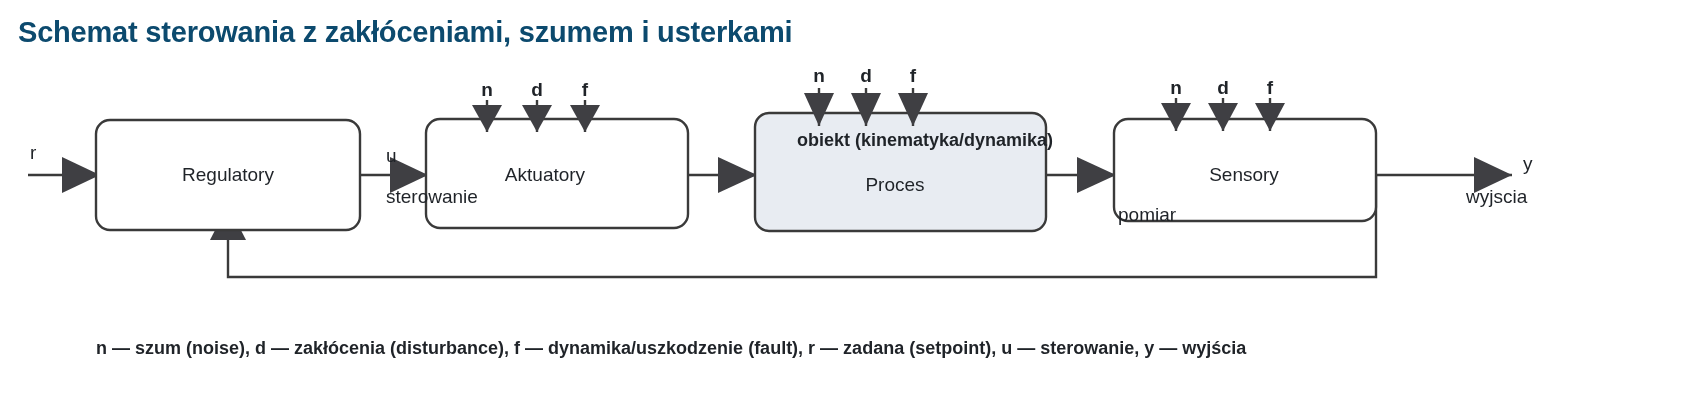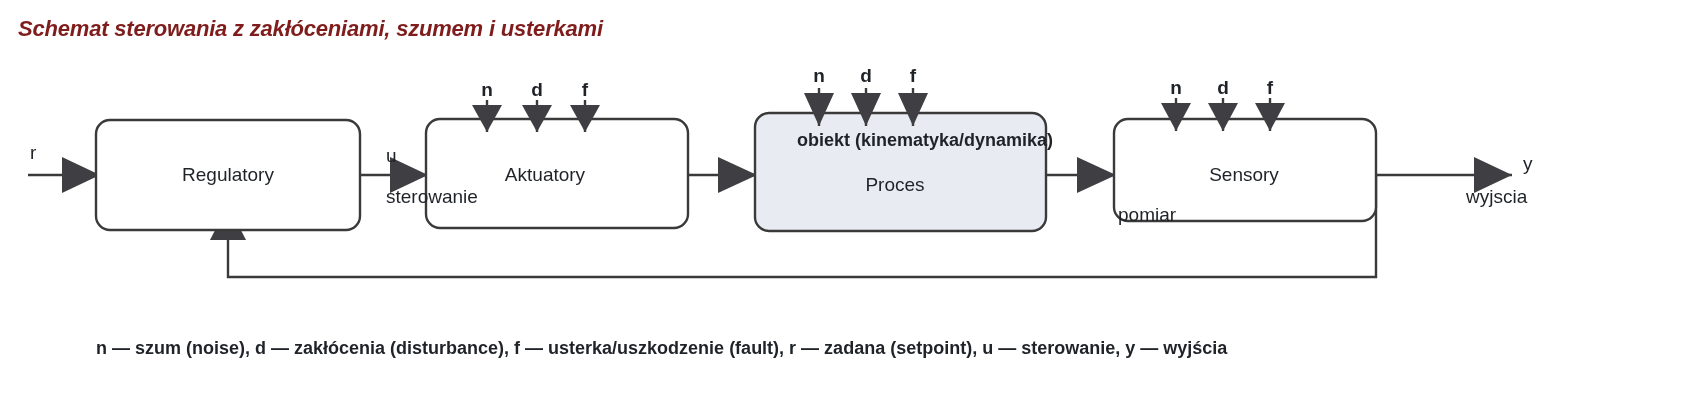--- a/index.html
+++ b/index.html
@@ -17,26 +17,25 @@
   #diagram-root {
     position: relative;
     width: 1706px;
     height: 418px;
     background: #ffffff;
   }
   .page-title {
     position: absolute;
     left: 18px;
     top: 16px;
-    font-size: 22px;
-    font-weight: bold;
-    color: #7f1d1d;
+    font-size: 29px;
+    font-weight: bold;
+    color: #0c4a6e;
     letter-spacing: -0.2px;
     white-space: nowrap;
-    font-style: italic;
   }
   svg.canvas {
     position: absolute;
     left: 0;
     top: 0;
     width: 1706px;
     height: 418px;
   }
   .blk-rect {
     fill: #ffffff;
@@ -208,15 +207,15 @@
 
     <text class="sig-label" x="30" y="159">r</text>
     <text class="sig-label" x="386" y="162">u</text>
     <text class="sig-label" x="386" y="203">sterowanie</text>
     <text class="sig-label" x="1118" y="221">pomiar</text>
     <text class="sig-label" x="1523" y="170">y</text>
     <text class="sig-label" x="1466" y="203">wyjscia</text>
 
   </svg>
 
-  <div class="legend">n — szum (noise), d — zakłócenia (disturbance), f — usterka/uszkodzenie (fault), r — zadana (setpoint), u — sterowanie, y — wyjścia</div>
+  <div class="legend">n — szum (noise), d — zakłócenia (disturbance), f — dynamika/uszkodzenie (fault), r — zadana (setpoint), u — sterowanie, y — wyjścia</div>
 
 </div>
 
 </body></html>

